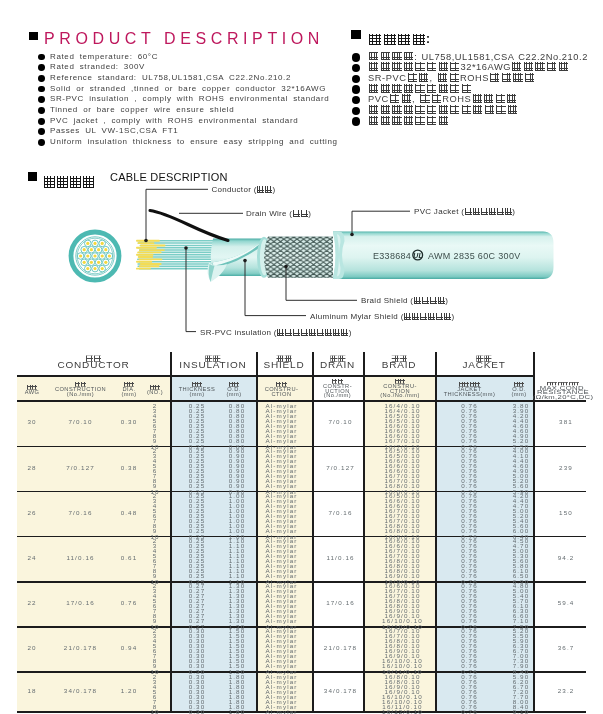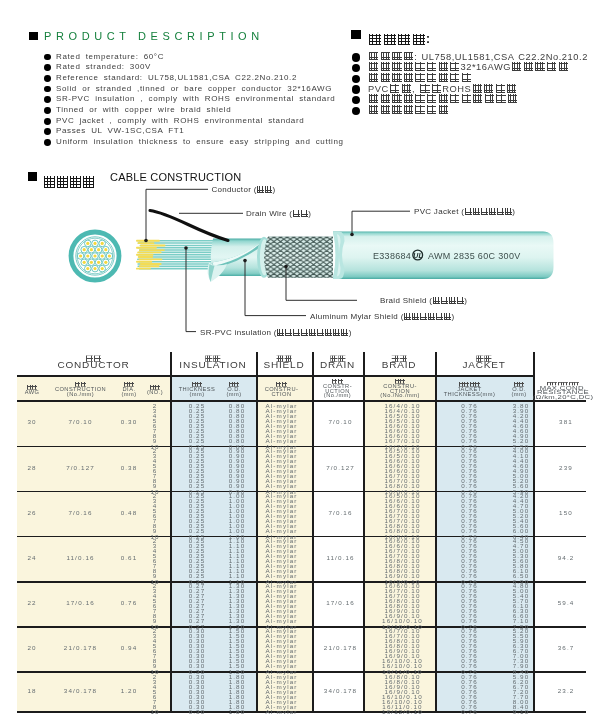--- a/index.html
+++ b/index.html
@@ -7,22 +7,22 @@
 
 i.h8,i.h7,i.h11,i.h10,i.h5,i.h4{display:inline-block;vertical-align:-12%;
 background:repeating-linear-gradient(0deg,#3c3c3c 0 .7px,rgba(0,0,0,0) .7px 2.3px),repeating-linear-gradient(90deg,#3c3c3c 0 .7px,rgba(0,0,0,0) .7px 2.5px)}
 i.h8{width:9.2px;height:8.9px;margin:0 1.2px;vertical-align:-8%}
 i.h7{width:7px;height:6.8px;margin:0 .5px}
 i.h11{width:12.3px;height:11.4px;margin:0 1.1px;background:repeating-linear-gradient(0deg,#161616 0 1px,rgba(0,0,0,0) 1px 3px),repeating-linear-gradient(90deg,#161616 0 1px,rgba(0,0,0,0) 1px 3.4px)}
 i.h10{width:11px;height:11.3px;margin:0 1px;background:repeating-linear-gradient(0deg,#161616 0 1px,rgba(0,0,0,0) 1px 2.9px),repeating-linear-gradient(90deg,#161616 0 1px,rgba(0,0,0,0) 1px 3.2px)}
 i.h5{width:7px;height:6.9px;margin:0 .5px;background:repeating-linear-gradient(0deg,#4a4a4a 0 .6px,rgba(0,0,0,0) .6px 1.7px),repeating-linear-gradient(90deg,#4a4a4a 0 .6px,rgba(0,0,0,0) .6px 1.8px)}
 i.h4{width:5px;height:4.9px;margin:0 .3px;background:repeating-linear-gradient(0deg,#4a4a4a 0 .55px,rgba(0,0,0,0) .55px 1.5px),repeating-linear-gradient(90deg,#4a4a4a 0 .55px,rgba(0,0,0,0) .55px 1.6px)}
 .sq{position:absolute;background:#000}
-.t1{font-size:11px;letter-spacing:4.6px;color:#15803d;white-space:nowrap}
-.bul{position:absolute;left:44px;color:#3d3d3d}
+.t1{font-size:16px;letter-spacing:4.6px;color:#be185d;white-space:nowrap}
+.bul{position:absolute;left:38px;color:#3d3d3d}
 .bul li{list-style:none;position:relative;padding-left:12px;font-size:8px;letter-spacing:.62px;word-spacing:2.4px;height:10.7px;line-height:10.7px;white-space:nowrap}
 .bul li:before{content:"";position:absolute;left:0;top:2px;width:6.8px;height:6.8px;border-radius:50%;background:#000}
 .bulr li{padding-left:23px;font-size:9.3px;letter-spacing:.55px;word-spacing:1px}
 .bulr li:before{left:6.5px;width:8.4px;height:8.4px;top:1.6px}
 .lbl{position:absolute;font-size:8px;letter-spacing:.3px;color:#333;white-space:nowrap}
 
 .hl{position:absolute;background:#1c1c1c;height:1.7px}
 .vl{position:absolute;background:#1c1c1c;width:1.6px}
 .bg{position:absolute}
 .tc{position:absolute;text-align:center;color:#646c70;white-space:pre-line;transform-origin:top center}
@@ -34,36 +34,37 @@
 <div class="sq" style="left:29px;top:31.5px;width:8.6px;height:8.6px"></div>
 <div class="abs t1" style="left:44px;top:30px">PRODUCT DESCRIPTION</div>
 <div class="sq" style="left:351px;top:29.5px;width:9.6px;height:9.6px"></div>
 <div class="abs" style="left:368px;top:29px;white-space:nowrap"><i class="h11"></i><i class="h11"></i><i class="h11"></i><i class="h11"></i><span style="font-size:12px;color:#111;font-weight:bold">:</span></div>
 <ul class="bul" style="top:51.6px">
 <li>Rated temperature: 60°C</li>
 <li>Rated stranded: 300V</li>
 <li>Reference standard: UL758,UL1581,CSA C22.2No.210.2</li>
 <li>Solid or stranded ,tinned or bare copper conductor 32*16AWG</li>
 <li>SR-PVC insulation , comply with ROHS environmental standard</li>
-<li>Tinned or with copper wire braid shield</li>
+<li>Tinned or bare copper wire ensure shield</li>
 <li>PVC jacket , comply with ROHS environmental standard</li>
 <li>Passes UL VW-1SC,CSA FT1</li>
 <li>Uniform insulation thickness to ensure easy stripping and cutting</li>
 </ul>
 <ul class="bul bulr" style="left:345px;top:51.6px">
 <li><i class="h8"></i><i class="h8"></i><i class="h8"></i><i class="h8"></i><span>: UL758,UL1581,CSA C22.2No.210.2</span></li>
 <li><i class="h8"></i><i class="h8"></i><i class="h8"></i><i class="h8"></i><i class="h8"></i><i class="h8"></i><i class="h8"></i><i class="h8"></i><span>32*16AWG</span><i class="h8"></i><i class="h8"></i><i class="h8"></i><i class="h8"></i><i class="h8"></i></li>
+<li><span>SR-PVC</span><i class="h8"></i><i class="h8"></i><span>, </span><i class="h8"></i><i class="h8"></i><span>ROHS</span><i class="h8"></i><i class="h8"></i><i class="h8"></i><i class="h8"></i></li>
 <li><i class="h8"></i><i class="h8"></i><i class="h8"></i><i class="h8"></i><i class="h8"></i><i class="h8"></i><i class="h8"></i><i class="h8"></i><i class="h8"></i></li>
 <li><span>PVC</span><i class="h8"></i><i class="h8"></i><span>, </span><i class="h8"></i><i class="h8"></i><span>ROHS</span><i class="h8"></i><i class="h8"></i><i class="h8"></i><i class="h8"></i></li>
 <li><i class="h8"></i><i class="h8"></i><i class="h8"></i><i class="h8"></i><i class="h8"></i><i class="h8"></i><i class="h8"></i><i class="h8"></i><i class="h8"></i><i class="h8"></i><i class="h8"></i><i class="h8"></i><i class="h8"></i></li>
 <li><i class="h8"></i><i class="h8"></i><i class="h8"></i><i class="h8"></i><i class="h8"></i><i class="h8"></i><i class="h8"></i></li>
 </ul>
 <div class="sq" style="left:28px;top:172px;width:9px;height:9px"></div>
 <div class="abs" style="left:43px;top:171.5px;white-space:nowrap"><i class="h10"></i><i class="h10"></i><i class="h10"></i><i class="h10"></i></div>
-<div class="abs" style="left:110px;top:171px;font-size:11px;letter-spacing:.2px;color:#111">CABLE  CONSTRUCTION</div>
+<div class="abs" style="left:110px;top:171px;font-size:11px;letter-spacing:.2px;color:#111">CABLE  DESCRIPTION</div>
 <svg class="abs" style="left:0;top:0" width="603" height="360" viewBox="0 0 603 360">
       <defs>
 <linearGradient id="gj" x1="0" y1="0" x2="0" y2="1">
  <stop offset="0" stop-color="#4aada5"></stop>
           <stop offset=".035" stop-color="#8ed5cd"></stop>
  <stop offset=".11" stop-color="#d6f1ed"></stop>
           <stop offset=".3" stop-color="#e9f9f6"></stop>
  <stop offset=".55" stop-color="#ddf4f0"></stop>
           <stop offset=".82" stop-color="#b5e3dd"></stop>
  <stop offset=".95" stop-color="#7ccac2"></stop>
@@ -191,21 +192,21 @@
         <circle cx="146" cy="240.5" r="1.8"></circle>
         <circle cx="352" cy="234.5" r="1.8"></circle>
         <circle cx="286" cy="266.6" r="1.8"></circle>
         <circle cx="245" cy="260.6" r="1.8"></circle>
         <circle cx="186" cy="248" r="1.8"></circle>
       </g>
     </svg>
 <div class="lbl" style="left:211.5px;top:185.0px"><span>Conductor (</span><i class="h7"></i><i class="h7"></i><span>)</span></div>
 <div class="lbl" style="left:246.0px;top:209.0px"><span>Drain Wire (</span><i class="h7"></i><i class="h7"></i><span>)</span></div>
 <div class="lbl" style="left:414.0px;top:207.0px"><span>PVC Jacket (</span><i class="h7"></i><i class="h7"></i><i class="h7"></i><i class="h7"></i><i class="h7"></i><i class="h7"></i><span>)</span></div>
-<div class="lbl" style="left:380px;top:296.2px"><span>Braid Shield (</span><i class="h7"></i><i class="h7"></i><i class="h7"></i><i class="h7"></i><span>)</span></div>
+<div class="lbl" style="left:361.0px;top:296.2px"><span>Braid Shield (</span><i class="h7"></i><i class="h7"></i><i class="h7"></i><i class="h7"></i><span>)</span></div>
 <div class="lbl" style="left:310.0px;top:311.5px"><span>Aluminum Mylar Shield (</span><i class="h7"></i><i class="h7"></i><i class="h7"></i><i class="h7"></i><i class="h7"></i><i class="h7"></i><span>)</span></div>
 <div class="lbl" style="left:200.0px;top:327.5px"><span>SR-PVC insulation (</span><i class="h7"></i><i class="h7"></i><i class="h7"></i><i class="h7"></i><i class="h7"></i><i class="h7"></i><i class="h7"></i><i class="h7"></i><i class="h7"></i><span>)</span></div>
 <div class="bg" style="left:17.0px;top:375.3px;width:153.0px;height:335.9px;background:#faf5dd"></div>
 <div class="bg" style="left:170.0px;top:375.3px;width:86.0px;height:335.9px;background:#d9e9f0"></div>
 <div class="bg" style="left:256.0px;top:375.3px;width:56.0px;height:335.9px;background:#faf5dd"></div>
 <div class="bg" style="left:363.0px;top:375.3px;width:72.0px;height:335.9px;background:#faf5dd"></div>
 <div class="bg" style="left:435.0px;top:375.3px;width:98.0px;height:335.9px;background:#d9e9f0"></div>
 <div class="hl" style="left:17.0px;top:375.3px;width:516.0px"></div>
 <div class="hl" style="left:17.0px;top:400.3px;width:569.0px"></div>
 <div class="hl" style="left:17.0px;top:445.5px;width:569.0px"></div>

